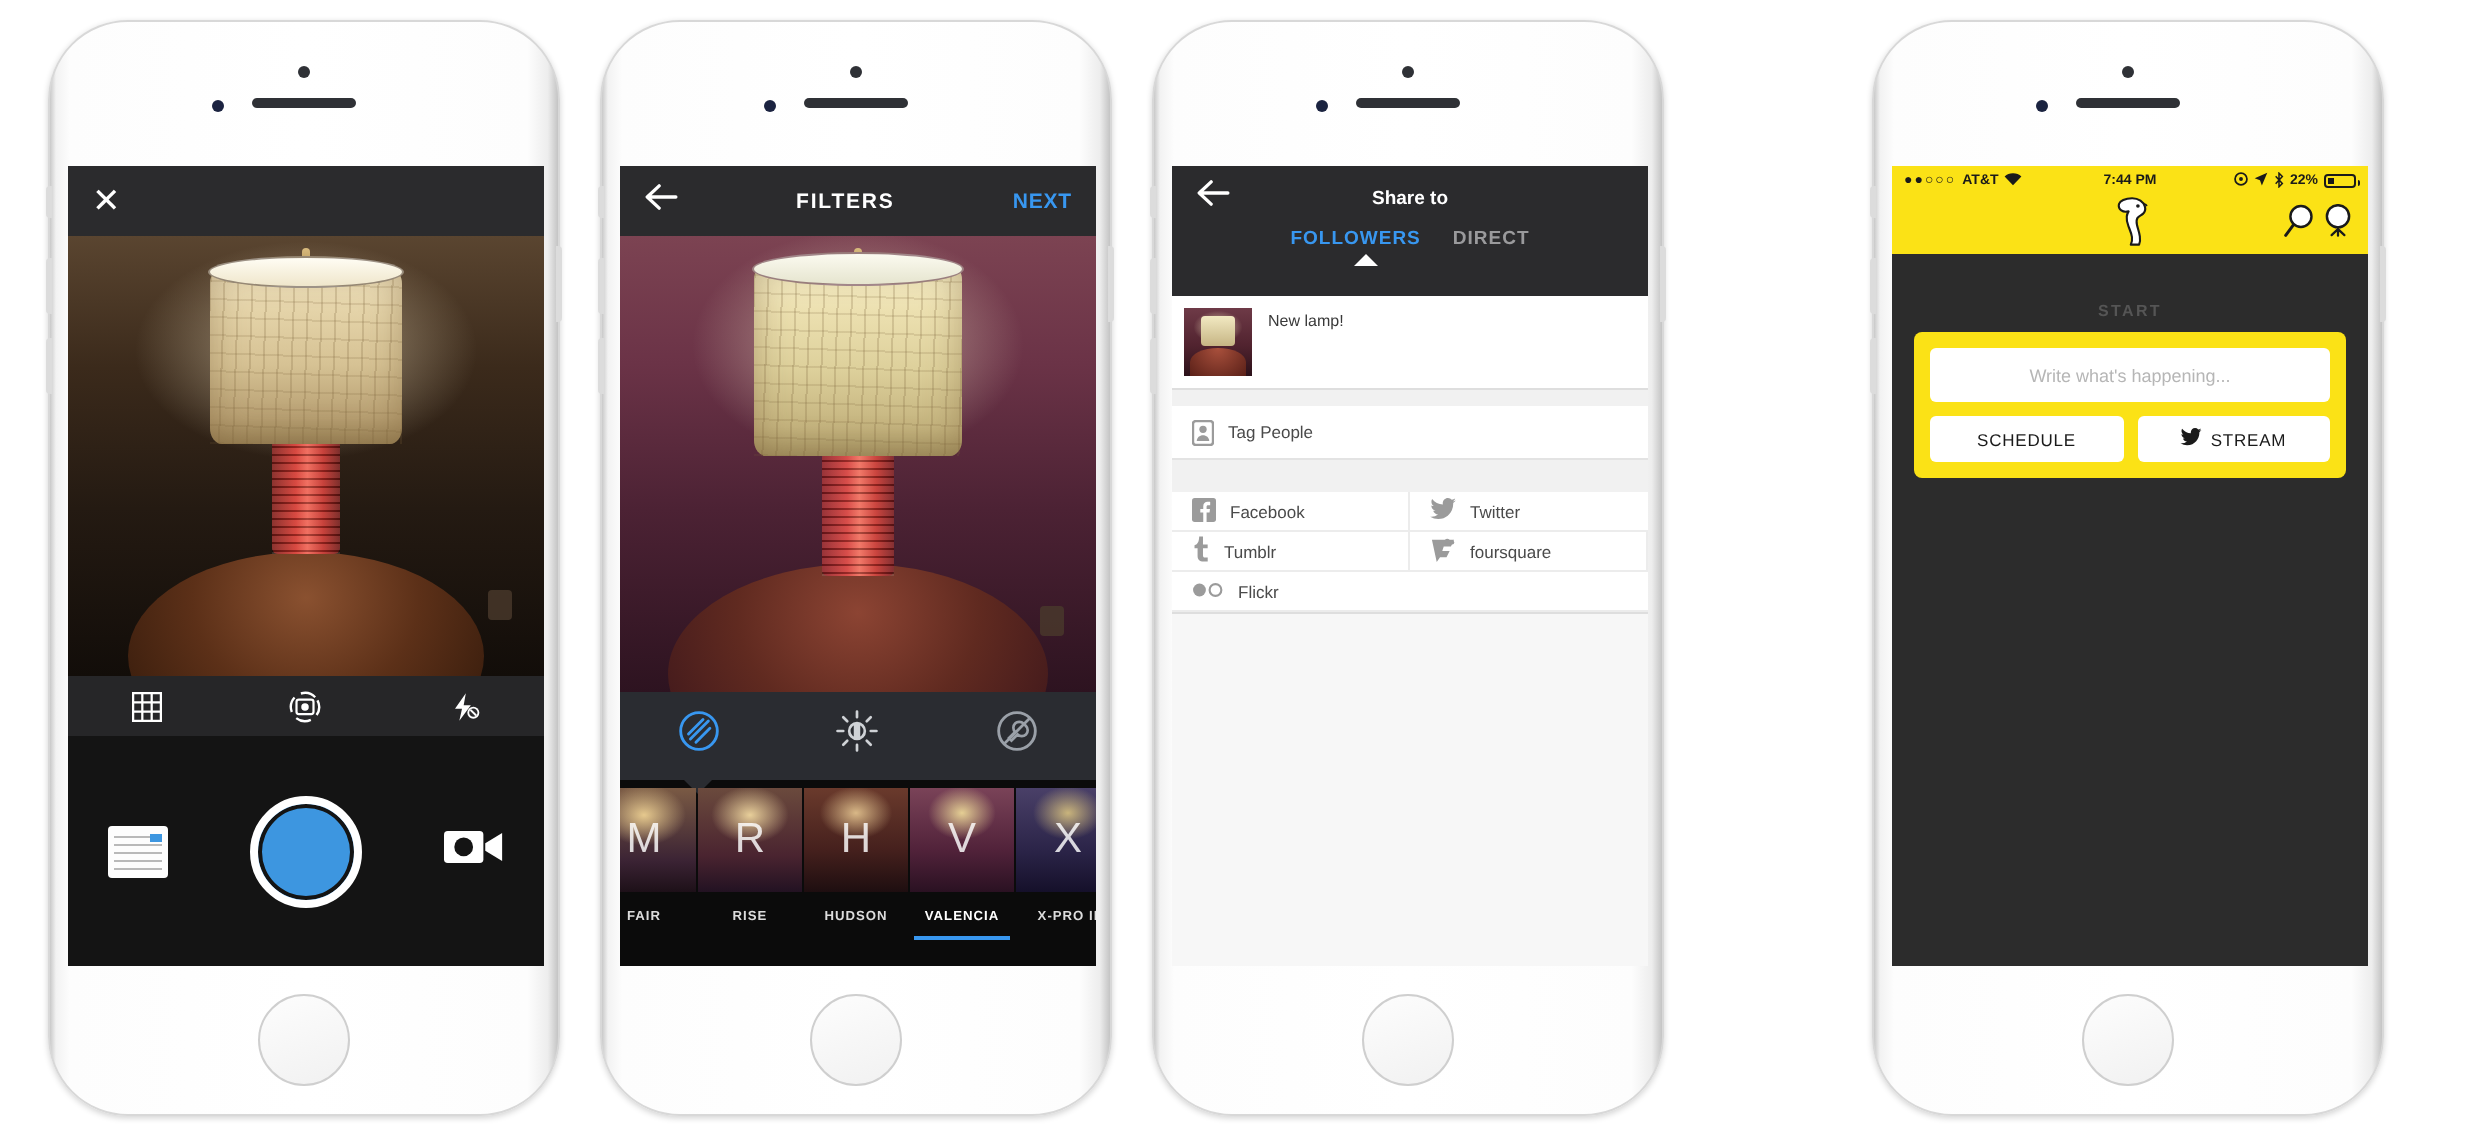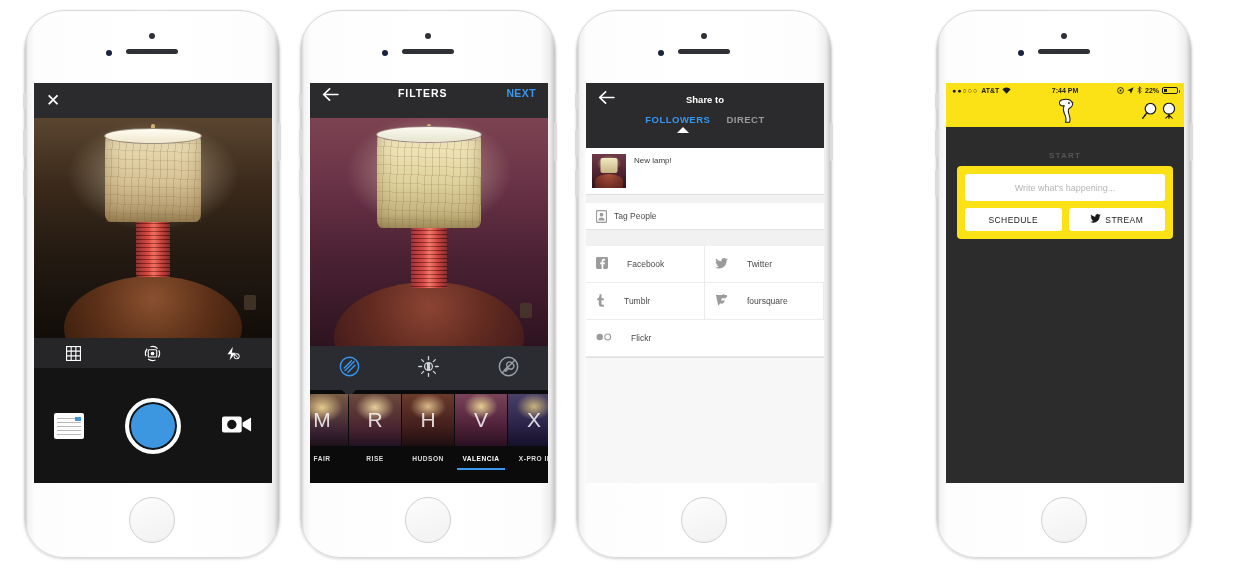--- a/index.html
+++ b/index.html
@@ -182,21 +182,21 @@
   .gallery-thumb i:nth-child(4){top:17px;}
   .gallery-thumb i:nth-child(5){top:21px;}
   .gallery-thumb b {
     position: absolute; right: 3px; top: 4px;
     width: 6px; height: 4px; background: #3d96e0;
   }
 
   
   .ig-nav {
     height: 35px; background: #2b2b2d;
-    display: flex; align-items: flex-start; justify-content: space-between;
+    display: flex; align-items: center; justify-content: space-between;
     padding: 4px 12px;
   }
   .ig-nav-title {
     color: #fff; font-size: 10.5px; font-weight: bold;
     letter-spacing: 0.9px;
   }
   .ig-nav-next {
     color: #3897f0; font-size: 10.5px; font-weight: bold;
     letter-spacing: 0.4px;
   }
@@ -348,22 +348,22 @@
     right: 1.5px; top: 1.5px;
     width: 15px; height: 15px; border-radius: 50%;
     background: #fff;
   }
   .soc-grid {
     background: #fff;
     display: grid; grid-template-columns: 1fr 1fr;
     border-bottom: 1px solid #dedede;
   }
   .soc-cell {
-    height: 37px; display: flex; align-items: center;
-    padding: 0 10px; gap: 19px;
+    height: 20px; display: flex; align-items: center;
+    padding: 0 10px; gap: 7px;
     font-size: 8.5px; color: #4a4a4a;
     border-bottom: 1px solid #ececec;
     border-right: 1px solid #ececec;
   }
   .soc-cell.blank { border-right: none; }
   .share-fill { flex: 1; background: #f7f7f7; }
   .share-btn {
     height: 26px; background: #3f93dd;
     display: flex; align-items: center; justify-content: center;
     gap: 5px;

